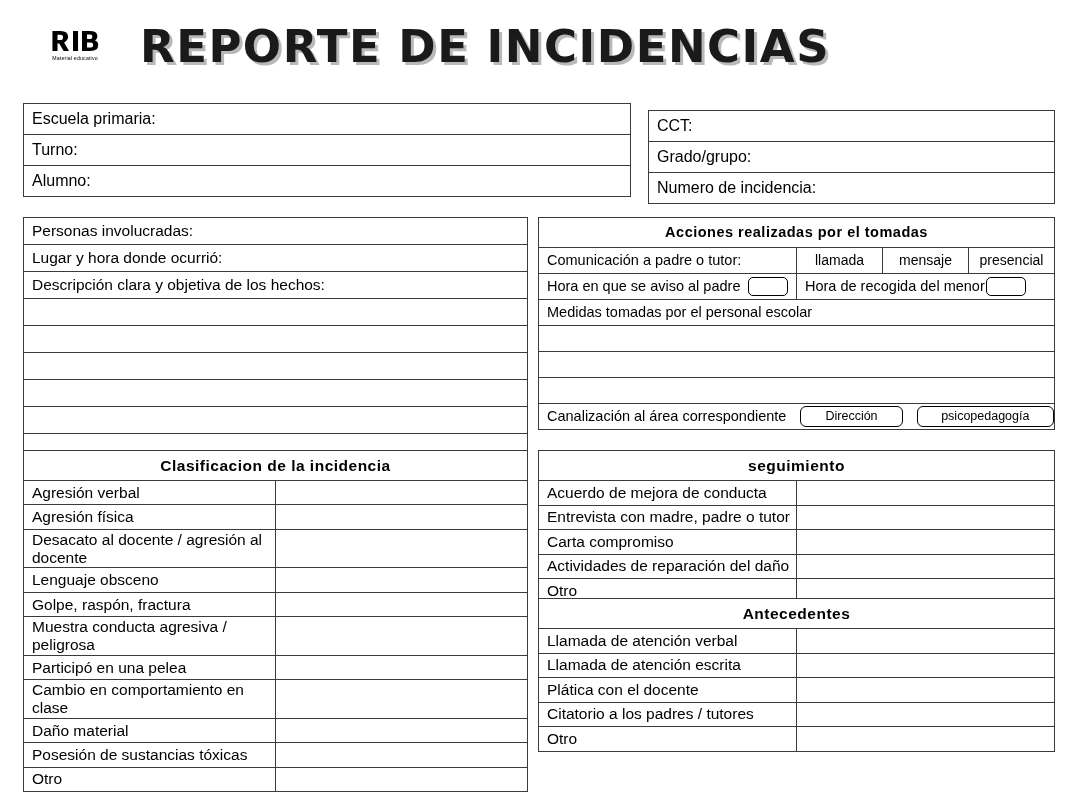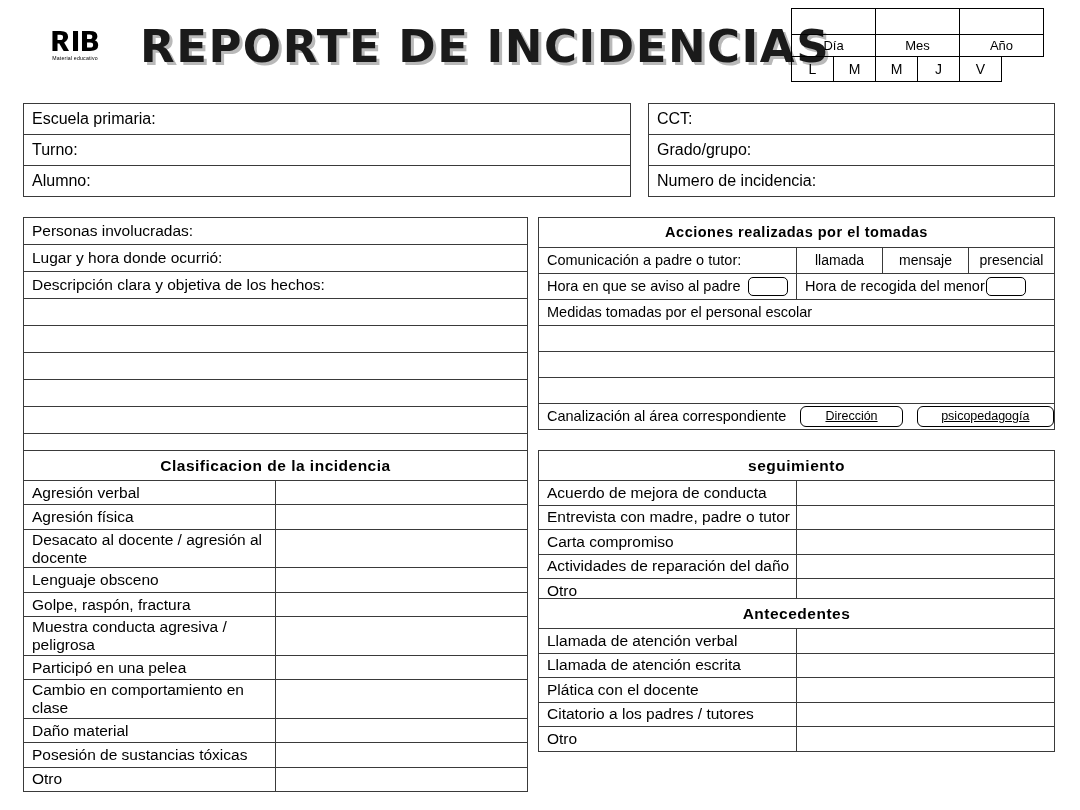--- a/index.html
+++ b/index.html
@@ -110,21 +110,21 @@
     font-family: "DejaVu Sans", sans-serif;
     font-weight: bold;
     font-size: 21px;
     letter-spacing: .5px;
     height: 30px !important;
     color: #111;
   }
 
   
   #info-left  { left: 23px;  top: 103px; width: 608px; }
-  #info-right { left: 648px; top: 103px; width: 407px; }
+  #info-right { left: 648px; top: 110px; width: 407px; }
   #info-left td, #info-right td { height: 31px; font-size: 16px; margin-top: 29px; }
 
   
   #desc-panel { left: 23px; top: 217px; width: 505px; }
   #desc-panel td { height: 27px; font-size: 15.5px; }
 
   
   #actions-panel { left: 538px; top: 217px; width: 517px; }
   #actions-panel td { height: 26px; font-size: 14.5px; }
   #actions-panel td.opt { text-align: center; padding-left: 0; font-size: 14px; }
@@ -145,21 +145,20 @@
   .canal-cell { display: flex; align-items: center; white-space: nowrap; }
   .pill {
     display: inline-block;
     border: 1.6px solid #000;
     border-radius: 6px;
     padding: 1px 14px;
     font-size: 12.5px;
     text-align: center;
     background: #fff;
     line-height: 1.3;
-    text-decoration: underline;
   }
 
   
   #clasificacion { left: 23px;  top: 450px; width: 505px; }
   #clasificacion td { height: 24.4px; font-size: 15.5px; }
 
   #seguimiento   { left: 538px; top: 450px; width: 517px; }
   #seguimiento td { height: 24.5px; font-size: 15.5px; }
 
   #antecedentes  { left: 538px; top: 598px; width: 517px; }
@@ -177,42 +176,20 @@
 
   <div class="header">
 
     <div class="logo">
       <span class="logo-mark"><span class="flip">Я</span><span>IB</span></span>
       <span class="logo-sub">Material educativo</span>
     </div>
 
     <div class="title">REPORTE DE INCIDENCIAS</div>
 
-    <table class="date-table">
-      <tbody>
-          <tr class="blank">
-        <td colspan="2"></td>
-        <td colspan="2"></td>
-        <td colspan="2"></td>
-      </tr>
-      <tr>
-        <td colspan="2">Día</td>
-        <td colspan="2">Mes</td>
-        <td colspan="2">Año</td>
-      </tr>
-      <tr class="dow">
-        <td>L</td>
-        <td>M</td>
-        <td>M</td>
-        <td>J</td>
-        <td>V</td>
-        <td style="border:none"></td>
-      </tr>
-    </tbody>
-      </table>
   </div>
 
   <table class="tbl" id="info-left">
     <tbody>
         <tr>
           <td>Escuela primaria:</td>
         </tr>
     <tr>
           <td>Turno:</td>
         </tr>

